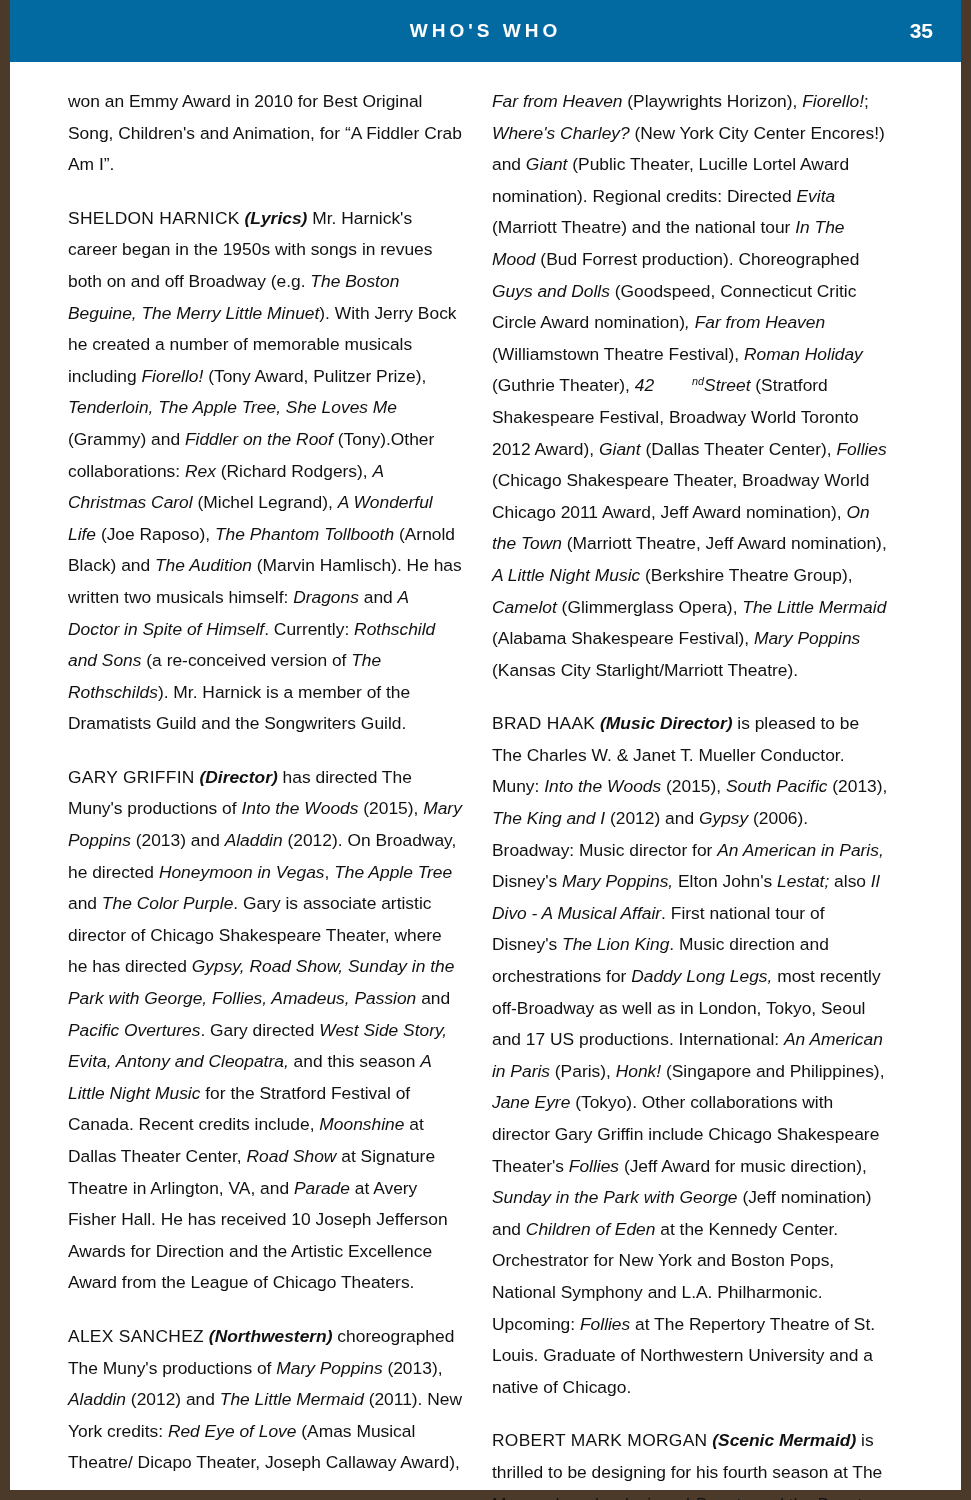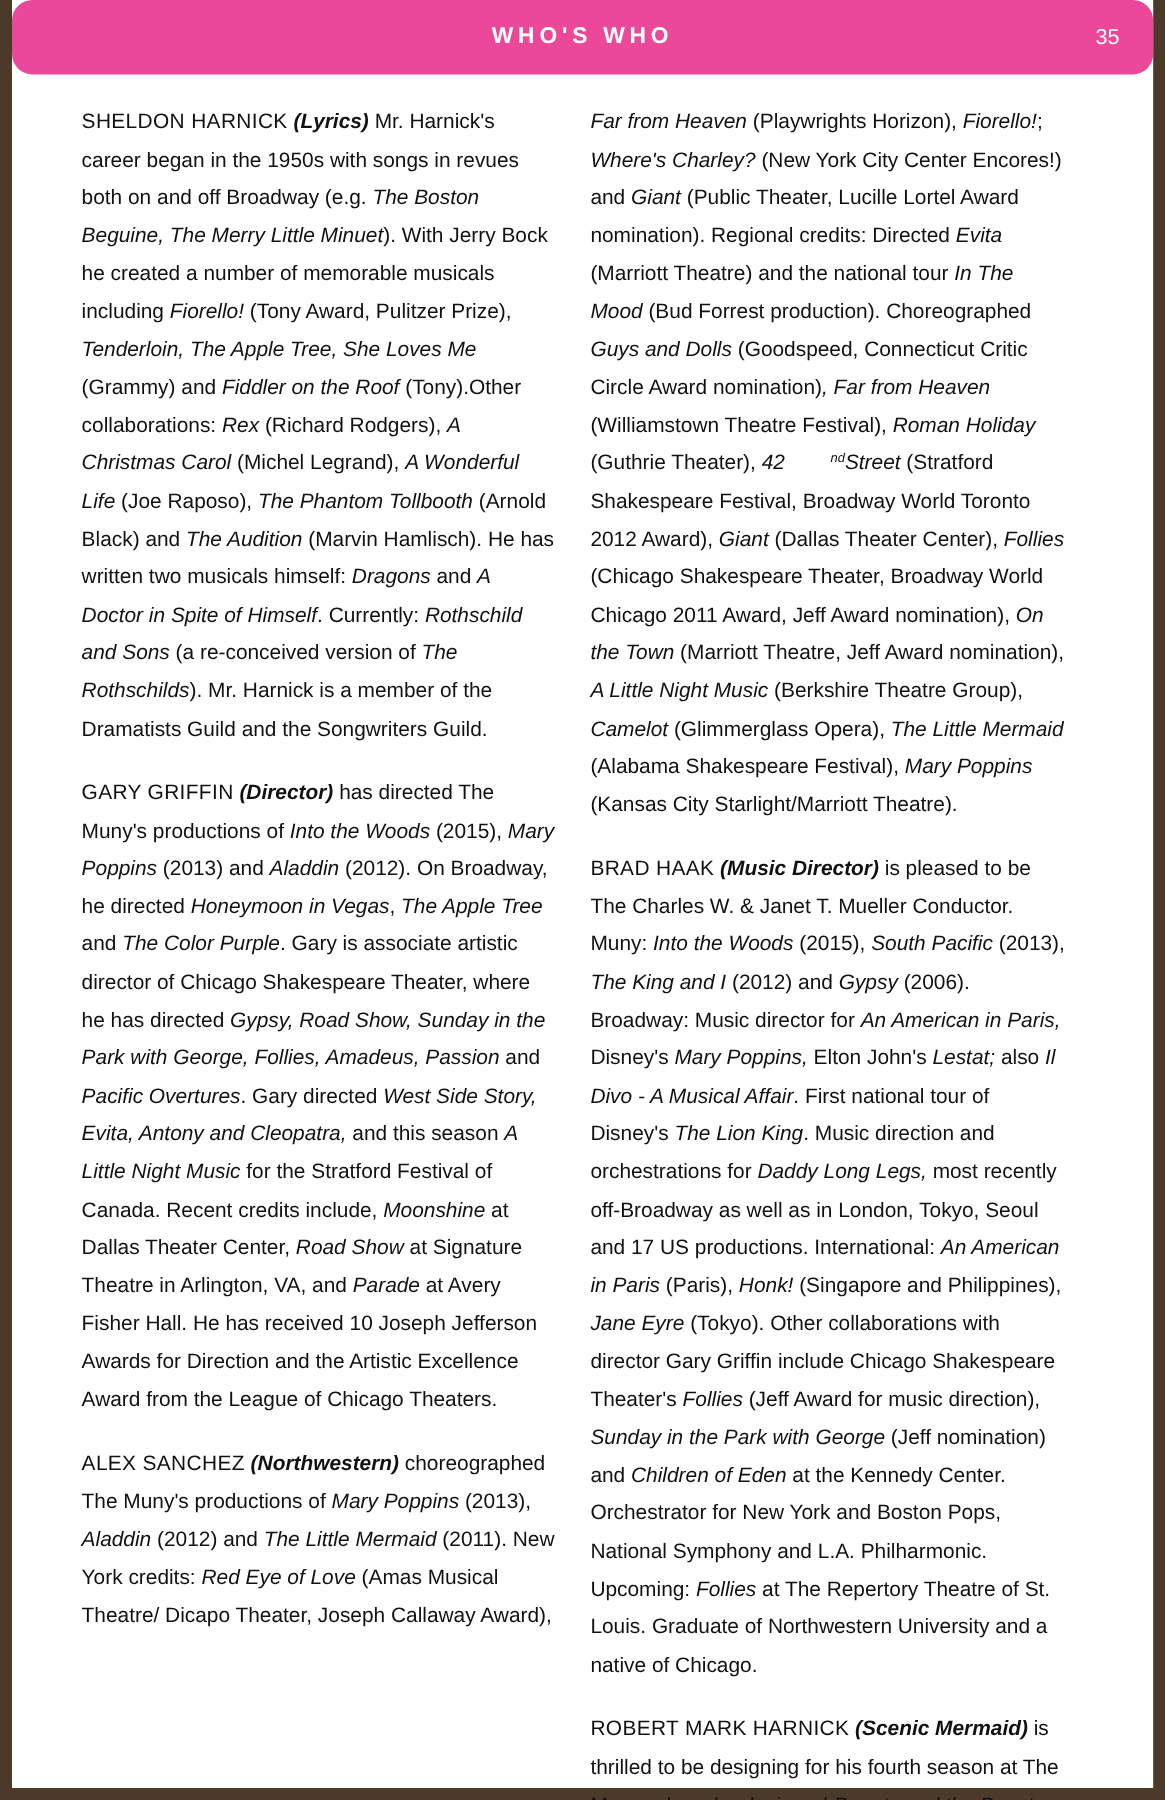--- a/index.html
+++ b/index.html
@@ -20,41 +20,40 @@
     height: 1500px;
     box-sizing: border-box;
     border-left: 10px solid #4b3a2a;
     border-right: 10px solid #4b3a2a;
     border-bottom: 10px solid #4b3a2a;
     background: #ffffff;
   }
   .header-bar {
     position: relative;
     height: 62px;
-    background: #ec4899;
+    background: #0369a1;
     display: flex;
     align-items: center;
     justify-content: center;
     margin: 0;
-    border-radius: 17px;
   }
   .header-title {
     color: #ffffff;
     font-size: 19px;
     letter-spacing: 4px;
     font-weight: bold;
   }
   .page-number {
     position: absolute;
     right: 28px;
     top: 50%;
     transform: translateY(-50%);
     color: #ffffff;
-    font-size: 18px;
-    font-weight: normal;
+    font-size: 21px;
+    font-weight: bold;
   }
   .watermark {
     position: absolute;
     left: 90px;
     top: 520px;
     width: 700px;
     height: 520px;
     pointer-events: none;
     z-index: 1;
     opacity: 0.5;
@@ -108,24 +107,25 @@
 <div class="page">
 
   <div class="header-bar">
     <div class="header-title">WHO'S WHO</div>
     <div class="page-number">35</div>
   </div>
 
 
   <div class="columns">
     <div class="col">
+      <p class="para">won an Emmy Award in 2010 for Best Original Song, Children's and Animation, for “A Fiddler Crab Am I”.</p>
       <p class="para"><span class="name">SHELDON HARNICK</span> <span class="role">(Lyrics)</span> Mr. Harnick's career began in the 1950s with songs in revues both on and off Broadway (e.g. <i>The Boston Beguine, The Merry Little Minuet</i>). With Jerry Bock he created a number of memorable musicals including <i>Fiorello!</i> (Tony Award, Pulitzer Prize), <i>Tenderloin, The Apple Tree, She Loves Me</i> (Grammy) and <i>Fiddler on the Roof</i> (Tony).Other collaborations: <i>Rex</i> (Richard Rodgers), <i>A Christmas Carol</i> (Michel Legrand), <i>A Wonderful Life</i> (Joe Raposo), <i>The Phantom Tollbooth</i> (Arnold Black) and <i>The Audition</i> (Marvin Hamlisch). He has written two musicals himself: <i>Dragons</i> and <i>A Doctor in Spite of Himself</i>. Currently: <i>Rothschild and Sons</i> (a re-conceived version of <i>The Rothschilds</i>). Mr. Harnick is a member of the Dramatists Guild and the Songwriters Guild.</p>
       <p class="para"><span class="name">GARY GRIFFIN</span> <span class="role">(Director)</span> has directed The Muny's productions of <i>Into the Woods</i> (2015), <i>Mary Poppins</i> (2013) and <i>Aladdin</i> (2012). On Broadway, he directed <i>Honeymoon in Vegas</i>, <i>The Apple Tree</i> and <i>The Color Purple</i>. Gary is associate artistic director of Chicago Shakespeare Theater, where he has directed <i>Gypsy, Road Show, Sunday in the Park with George, Follies, Amadeus, Passion</i> and <i>Pacific Overtures</i>. Gary directed <i>West Side Story, Evita, Antony and Cleopatra,</i> and this season <i>A Little Night Music</i> for the Stratford Festival of Canada. Recent credits include, <i>Moonshine</i> at Dallas Theater Center, <i>Road Show</i> at Signature Theatre in Arlington, VA, and <i>Parade</i> at Avery Fisher Hall. He has received 10 Joseph Jefferson Awards for Direction and the Artistic Excellence Award from the League of Chicago Theaters.</p>
       <p class="para"><span class="name">ALEX SANCHEZ</span> <span class="role">(Northwestern)</span> choreographed The Muny's productions of <i>Mary Poppins</i> (2013), <i>Aladdin</i> (2012) and <i>The Little Mermaid</i> (2011). New York credits: <i>Red Eye of Love</i> (Amas Musical Theatre/ Dicapo Theater, Joseph Callaway Award),</p>
     </div>
     <div class="col">
       <p class="para"><i>Far from Heaven</i> (Playwrights Horizon), <i>Fiorello!</i>; <i>Where's Charley?</i> (New York City Center Encores!) and <i>Giant</i> (Public Theater, Lucille Lortel Award nomination). Regional credits: Directed <i>Evita</i> (Marriott Theatre) and the national tour <i>In The Mood</i> (Bud Forrest production). Choreographed <i>Guys and Dolls</i> (Goodspeed, Connecticut Critic Circle Award nomination)<i>, Far from Heaven</i> (Williamstown Theatre Festival), <i>Roman Holiday</i> (Guthrie Theater), <i>42<sup>nd</sup>Street</i> (Stratford Shakespeare Festival, Broadway World Toronto 2012 Award), <i>Giant</i> (Dallas Theater Center), <i>Follies</i> (Chicago Shakespeare Theater, Broadway World Chicago 2011 Award, Jeff Award nomination), <i>On the Town</i> (Marriott Theatre, Jeff Award nomination), <i>A Little Night Music</i> (Berkshire Theatre Group), <i>Camelot</i> (Glimmerglass Opera), <i>The Little Mermaid</i> (Alabama Shakespeare Festival), <i>Mary Poppins</i> (Kansas City Starlight/Marriott Theatre).</p>
       <p class="para"><span class="name">BRAD HAAK</span> <span class="role">(Music Director)</span> is pleased to be The Charles W. &amp; Janet T. Mueller Conductor. Muny: <i>Into the Woods</i> (2015), <i>South Pacific</i> (2013), <i>The King and I</i> (2012) and <i>Gypsy</i> (2006). Broadway: Music director for <i>An American in Paris,</i> Disney's <i>Mary Poppins,</i> Elton John's <i>Lestat;</i> also <i>Il Divo - A Musical Affair</i>. First national tour of Disney's <i>The Lion King</i>. Music direction and orchestrations for <i>Daddy Long Legs,</i> most recently off-Broadway as well as in London, Tokyo, Seoul and 17 US productions. International: <i>An American in Paris</i> (Paris), <i>Honk!</i> (Singapore and Philippines), <i>Jane Eyre</i> (Tokyo). Other collaborations with director Gary Griffin include Chicago Shakespeare Theater's <i>Follies</i> (Jeff Award for music direction), <i>Sunday in the Park with George</i> (Jeff nomination) and <i>Children of Eden</i> at the Kennedy Center. Orchestrator for New York and Boston Pops, National Symphony and L.A. Philharmonic. Upcoming: <i>Follies</i> at The Repertory Theatre of St. Louis. Graduate of Northwestern University and a native of Chicago.</p>
-      <p class="para"><span class="name">ROBERT MARK HARNICK</span> <span class="role">(Scenic Mermaid)</span> is thrilled to be designing for his fourth season at The Muny, where he designed <i>Beauty and the Beast</i>, , , ,  (2015 St. Louis</p>
+      <p class="para"><span class="name">ROBERT MARK MORGAN</span> <span class="role">(Scenic Mermaid)</span> is thrilled to be designing for his fourth season at The Muny, where he designed <i>Beauty and the Beast</i>, , , ,  (2015 St. Louis</p>
     </div>
   </div>
 
 </div>
 
 </body></html>

